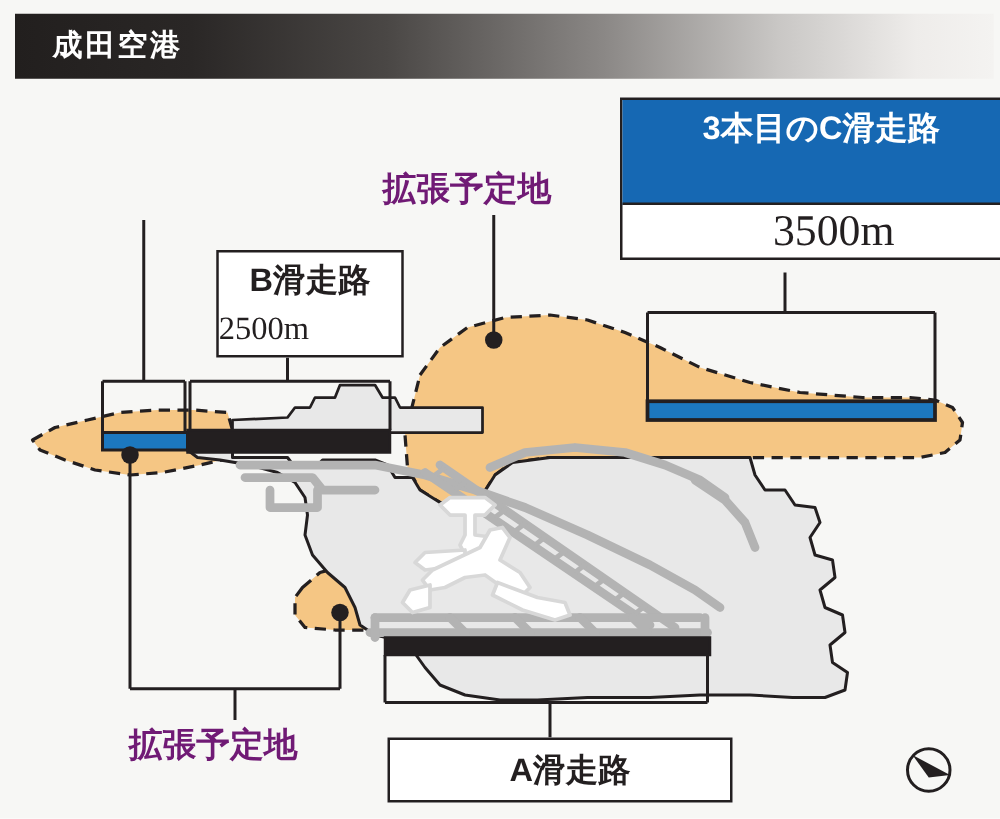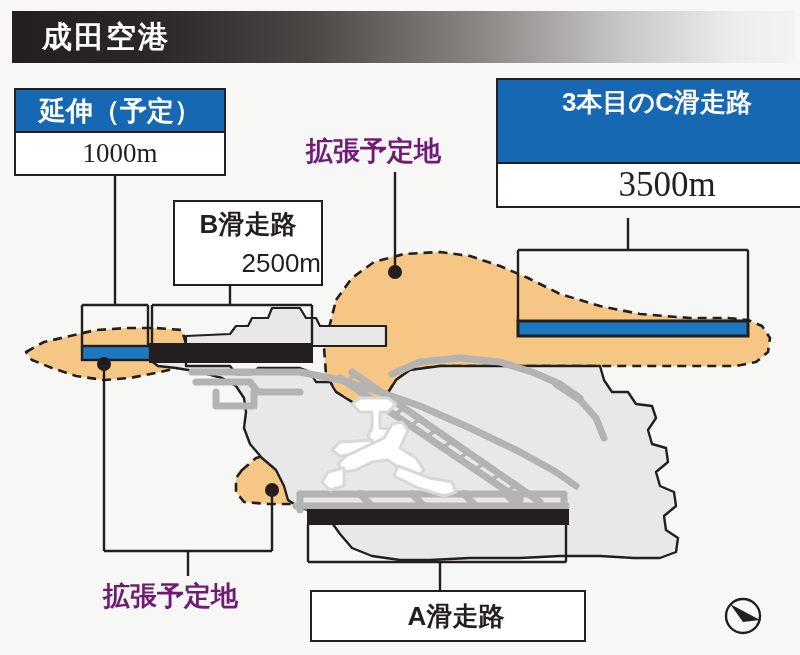--- a/index.html
+++ b/index.html
@@ -25,21 +25,21 @@
     top: 11px;
     width: 783px;
     height: 52px;
     background: linear-gradient(to right, #221f1e 0%, #2a2726 18%, #4a4745 38%, #8a8785 60%, #c9c7c5 78%, #eeecea 92%, #f4f3f1 100%);
   }
   #title-text {
     position: absolute;
     left: 30px;
     top: 8px;
     color: #ffffff;
-    font-size: 30px;
+    font-size: 24px;
     font-weight: bold;
     letter-spacing: 2px;
     line-height: 36px;
     white-space: nowrap;
   }
 
   
   .box {
     position: absolute;
     box-sizing: border-box;
@@ -68,22 +68,22 @@
   }
   #box-extension .box-body { height: 41px; line-height: 41px; font-size: 27px; }
 
   
   #box-b-runway { left: 173px; top: 200px; width: 150px; height: 86px; }
   #box-b-runway .rw-name {
     height: 42px; line-height: 44px; font-size: 26px; font-weight: bold;
     text-align: center; color: #231f20; letter-spacing: 0px;
   }
   #box-b-runway .rw-len {
-    height: 40px; line-height: 38px; font-size: 26px; text-align: right;
-    color: #231f20; font-family: Liberation Sans, sans-serif;
+    height: 40px; line-height: 38px; font-size: 26px; text-align: left;
+    color: #231f20; font-family: Liberation Serif, serif;
   }
 
   
   #box-c-runway { left: 496px; top: 78px; width: 322px; height: 130px; }
   #box-c-runway .box-head {
     height: 84px; font-size: 26px; line-height: 38px; padding-top: 3px;
     border-bottom: 2px solid #231f20; letter-spacing: 0px;
   }
   #box-c-runway .box-body { height: 42px; line-height: 42px; font-size: 35px; padding-left: 20px; }
 
@@ -244,24 +244,20 @@
       <circle cx="104" cy="364" r="7"></circle>
       <circle cx="272" cy="490" r="7"></circle>
     </g>
 
     <g>
       <circle cx="743" cy="616" r="17" fill="none" stroke="#231f20" stroke-width="2.4"></circle>
       <path d="M 730,604 L 760,620 L 743,622 Z" fill="#231f20"></path>
     </g>
   </svg>
 
-  <div class="box" id="box-extension">
-    <div class="box-head">延伸（予定）</div>
-    <div class="box-body">1000m</div>
-  </div>
 
   <div class="box" id="box-b-runway">
     <div class="rw-name">B滑走路</div>
     <div class="rw-len">2500m</div>
   </div>
 
   <div class="box" id="box-c-runway">
     <div class="box-head">
       <div>3本目のC滑走路</div>
     </div>

